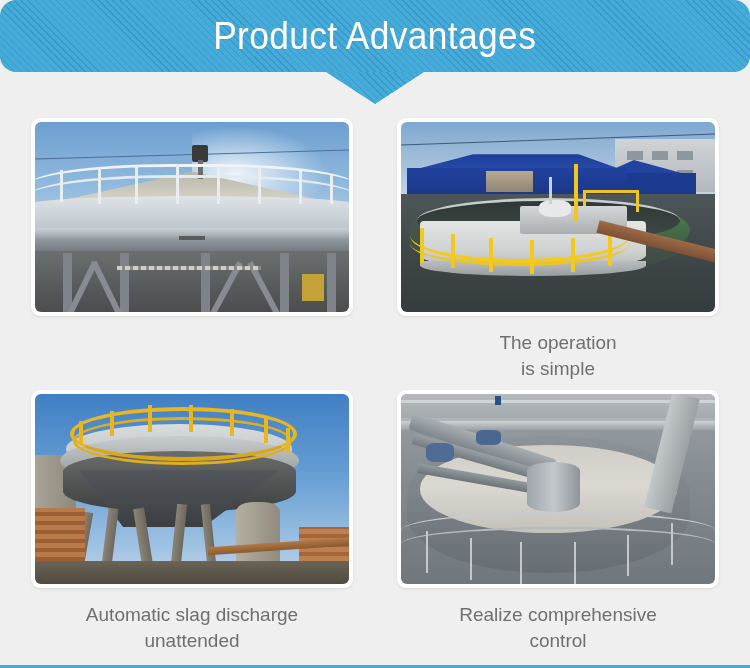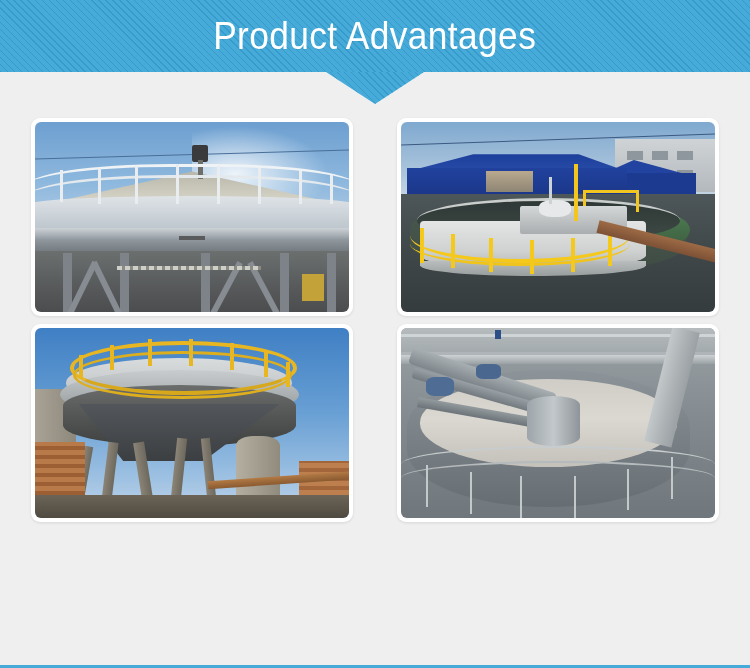--- a/index.html
+++ b/index.html
@@ -29,20 +29,21 @@
     background-color: #46abd9;
     background-image: repeating-linear-gradient(
         45deg,
         rgba(41,140,190,0.55) 0px,
         rgba(41,140,190,0.55) 1px,
         rgba(255,255,255,0.0) 1px,
         rgba(255,255,255,0.0) 5px);
     display: flex;
     align-items: center;
     justify-content: center;
+    border-radius: 16px;
   }
   .header-title {
     color: #ffffff;
     font-size: 38px;
     font-weight: 400;
     letter-spacing: 0.4px;
     line-height: 1;
     transform: scaleX(0.93);
     font-family: "Liberation Sans", sans-serif;
     text-shadow: 0 1px 0 rgba(0,0,0,0.04);
@@ -517,20 +518,22 @@
         <div class="layer p2-yrail2"></div>
         <div class="layer p2-ypost" style="left:6%;top:56%;height:18%;"></div>
         <div class="layer p2-ypost" style="left:16%;top:59%;height:18%;"></div>
         <div class="layer p2-ypost" style="left:28%;top:61%;height:18%;"></div>
         <div class="layer p2-ypost" style="left:41%;top:62%;height:18%;"></div>
         <div class="layer p2-ypost" style="left:54%;top:61%;height:18%;"></div>
         <div class="layer p2-ypost" style="left:66%;top:58%;height:18%;"></div>
         <div class="layer p2-rustbeam"></div>
       </div>
     </div>
+    <div class="caption">The operation
+is simple</div>
   </div>
 
   <div class="card">
     <div class="photo-frame">
       <div class="photo">
         <div class="layer p3-sky"></div>
         <div class="layer p3-concrete-l"></div>
         <div class="layer p3-tank-top"></div>
         <div class="layer p3-tank-rim"></div>
         <div class="layer p3-tank-body"></div>
@@ -549,20 +552,22 @@
         <div class="layer p3-post" style="left:44%;top:58%;width:10px;height:42%;transform:rotate(6deg);"></div>
         <div class="layer p3-post" style="left:54%;top:58%;width:9px;height:42%;transform:rotate(-6deg);"></div>
         <div class="layer p3-post" style="left:14%;top:62%;width:8px;height:38%;transform:rotate(10deg);"></div>
         <div class="layer p3-concrete-r"></div>
         <div class="layer p3-rust"></div>
         <div class="layer p3-rust-r"></div>
         <div class="layer p3-rustbeam"></div>
         <div class="layer p3-ground"></div>
       </div>
     </div>
+    <div class="caption">Automatic slag discharge
+unattended</div>
   </div>
 
   <div class="card">
     <div class="photo-frame">
       <div class="photo">
         <div class="layer p4-bg"></div>
         <div class="layer p4-backwall"></div>
         <div class="layer p4-backrail"></div>
         <div class="layer p4-person"></div>
         <div class="layer p4-topbeam"></div>
@@ -578,17 +583,19 @@
         <div class="layer p4-rail"></div>
         <div class="layer p4-rail2"></div>
         <div class="layer p4-rpost" style="left:8%;top:72%;height:22%;"></div>
         <div class="layer p4-rpost" style="left:22%;top:76%;height:22%;"></div>
         <div class="layer p4-rpost" style="left:38%;top:78%;height:22%;"></div>
         <div class="layer p4-rpost" style="left:55%;top:78%;height:22%;"></div>
         <div class="layer p4-rpost" style="left:72%;top:74%;height:22%;"></div>
         <div class="layer p4-rpost" style="left:86%;top:68%;height:22%;"></div>
       </div>
     </div>
+    <div class="caption">Realize comprehensive
+control</div>
   </div>
 
 </div>
 
 <div class="bottom-strip"></div>
 
 </body></html>

